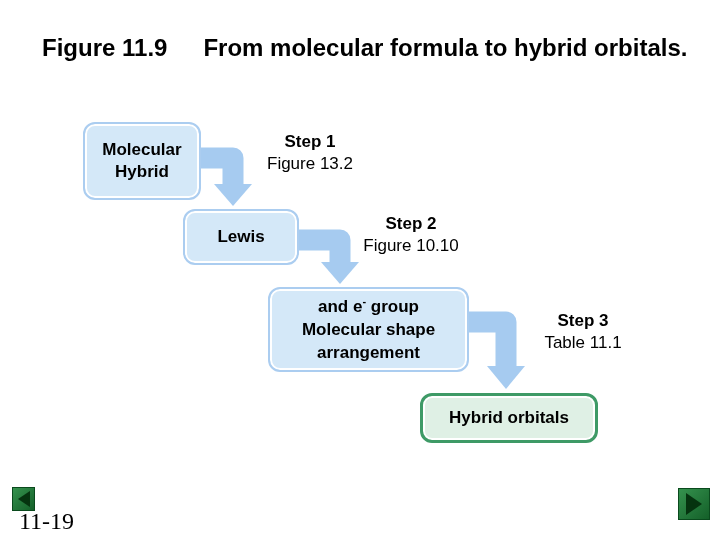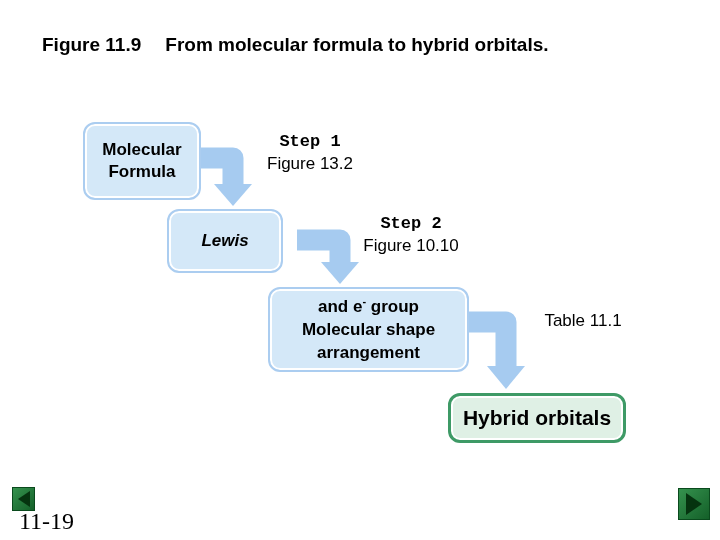--- a/index.html
+++ b/index.html
@@ -5,50 +5,49 @@
   * { margin: 0; padding: 0; box-sizing: border-box; }
   html, body { background: #ffffff; }
   .slide {
     position: relative; width: 720px; height: 540px;
     background: var(--background, #ffffff);
     font-family: "Liberation Sans", sans-serif;
     color: #000; overflow: hidden;
   }
   .title {
     position: absolute; left: 42px; top: 34px;
-    display: flex; gap: 24px;
-    font-weight: bold; font-size: 19px; white-space: nowrap;
+    display: flex; gap: 36px;
+    font-weight: bold; font-size: 24px; white-space: nowrap;
   }
   .box {
     position: absolute; display: flex; flex-direction: column;
     align-items: center; justify-content: center; text-align: center;
     font-weight: bold;
   }
   .box.blue {
     background: var(--box-fill, #d4e8f8);
     border: 2px solid var(--box-border, #abcdf0);
     box-shadow: inset 0 0 0 2px #ffffff;
     border-radius: 12px;
     font-size: 17px; line-height: 22px;
   }
   .box.green {
     background: var(--green-fill, #dff0e5);
     border: 3px solid var(--green-border, #3e9a66);
     box-shadow: inset 0 0 0 2px #ffffff;
     border-radius: 12px;
-    font-size: 21px;
-    margin-left: 28px;
+    font-size: 17px;
   }
   #box-molecular-formula { left: 83px;  top: 122px; width: 118px; height: 78px; }
-  #box-lewis-structure   { left: 167px; top: 209px; width: 116px; height: 64px; font-style: italic; }
+  #box-lewis-structure   { left: 183px; top: 209px; width: 116px; height: 56px; }
   #box-molecular-shape   { left: 268px; top: 287px; width: 201px; height: 85px; line-height: 23px; }
   #box-hybrid-orbitals   { left: 420px; top: 393px; width: 178px; height: 50px; }
   sup { font-size: 11px; line-height: 0; vertical-align: super; }
   .step { position: absolute; width: 130px; text-align: center; font-size: 17px; line-height: 22px; }
-  .step .step-name { font-weight: bold; font-family: Liberation Mono, monospace; }
+  .step .step-name { font-weight: bold; }
   #step1 { left: 245px; top: 131px; }
   #step2 { left: 346px; top: 213px; }
   #step3 { left: 518px; top: 310px; }
   .arrows { position: absolute; left: 0; top: 0; }
   .arrow-stroke { stroke: var(--arrow, #a6cbf0); fill: none; stroke-width: 21; stroke-linejoin: round; }
   .arrow-head { fill: var(--arrow, #a6cbf0); }
   .nav {
     position: absolute; display: flex; align-items: center; justify-content: center;
     border: 1px solid #0a4a1d; padding: 0; cursor: pointer;
     background: linear-gradient(135deg, var(--nav-green-light, #35924e), var(--nav-green-dark, #146029));
@@ -83,21 +82,21 @@
       <polygon class="arrow-head" points="321,262 359,262 340,284"></polygon>
     </g>
     <g>
       <path class="arrow-stroke" d="M467,322 L506,322 L506,367"></path>
       <polygon class="arrow-head" points="487,366 525,366 506,389"></polygon>
     </g>
   </svg>
 
   <div class="box blue" id="box-molecular-formula">
     <div>Molecular</div>
-    <div>Formula</div>
+    <div>Hybrid</div>
   </div>
 
   <div class="step" id="step1">
     <div class="step-name">Step 1</div>
     <div class="step-ref">Figure 13.2</div>
   </div>
 
   <div class="box blue" id="box-lewis-structure">
     <div>Lewis</div>
   </div>
@@ -107,20 +106,21 @@
     <div class="step-ref">Figure 10.10</div>
   </div>
 
   <div class="box blue" id="box-molecular-shape">
     <div><span>and e</span><sup>-</sup><span> group</span></div>
     <div>Molecular shape</div>
     <div>arrangement</div>
   </div>
 
   <div class="step" id="step3">
+    <div class="step-name">Step 3</div>
     <div class="step-ref">Table 11.1</div>
   </div>
 
   <div class="box green" id="box-hybrid-orbitals">
     <div>Hybrid orbitals</div>
   </div>
 
   <button class="nav" id="prev-btn">
     <span class="tri tri-left"></span>
   </button>

